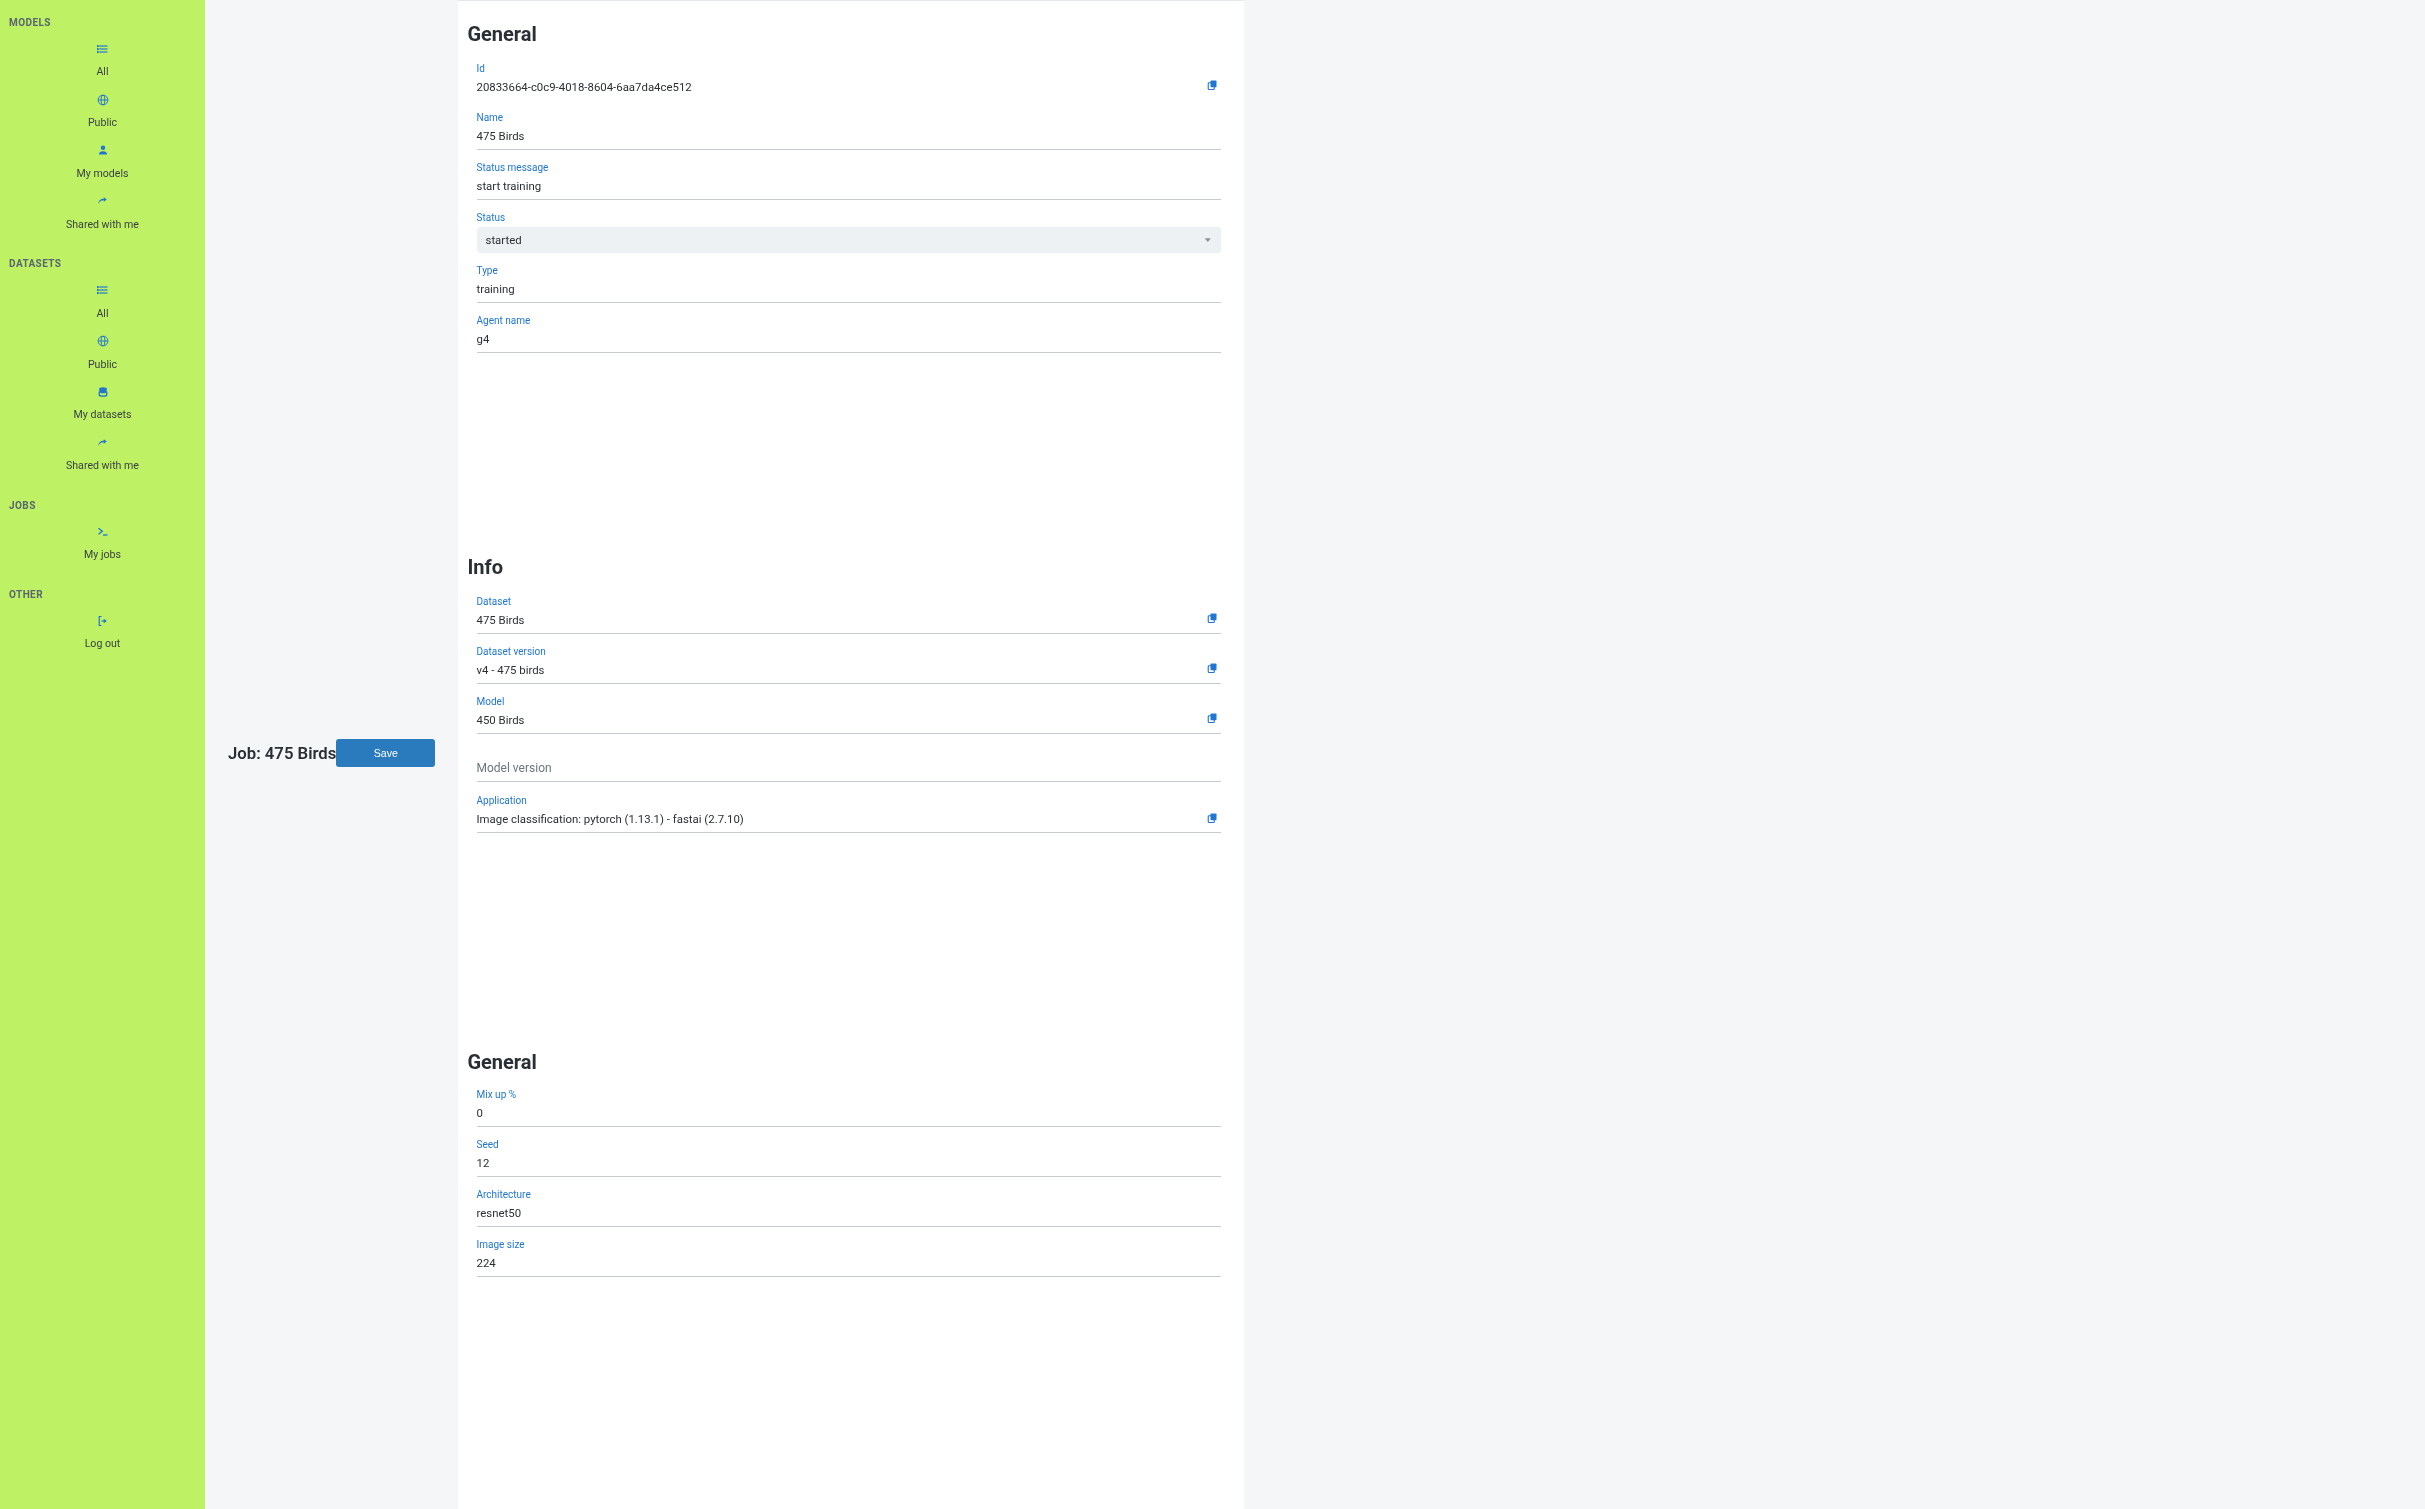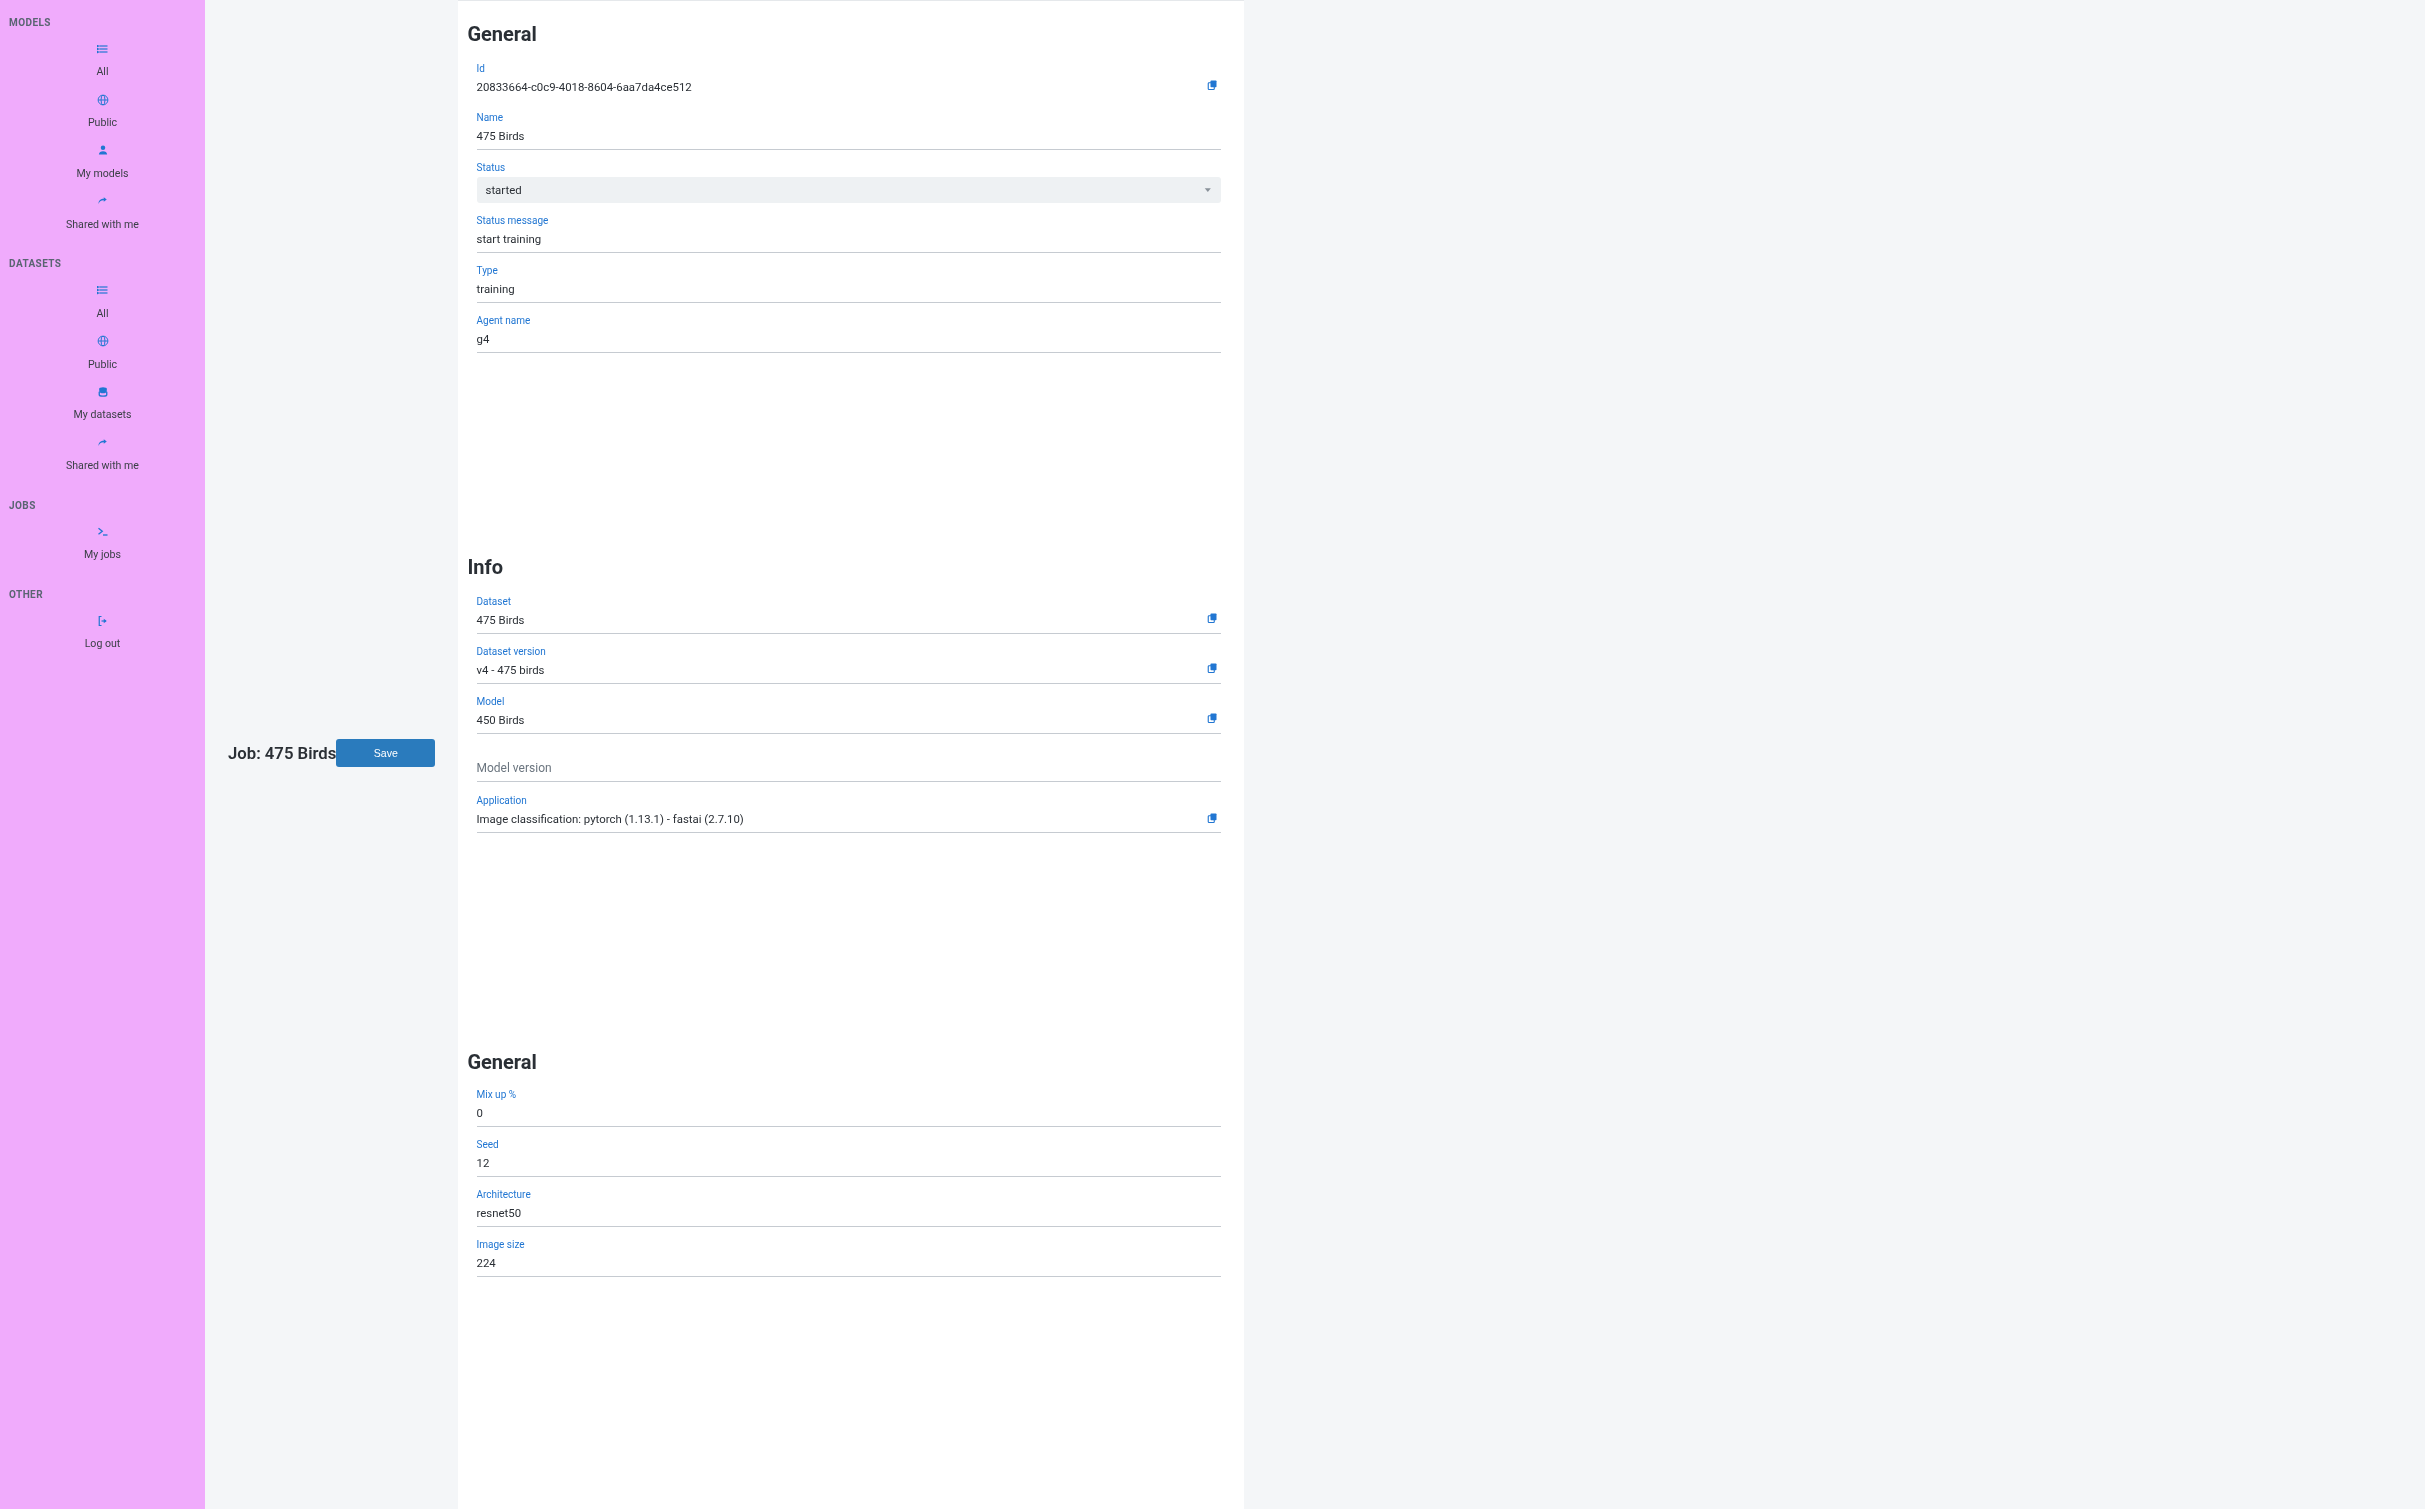--- a/index.html
+++ b/index.html
@@ -13,21 +13,21 @@
   }
   .app {
     display: flex;
     min-height: 100vh;
   }
   
   .sidebar {
     width: 205px;
     flex-shrink: 0;
     padding: 13.7px 7.6px;
-    background: #f0abfc;
+    background: #bef264;
   }
   .sidebar-section {
     margin-bottom: 16.7px;
   }
   .sidebar-heading {
     font-size: 10px;
     font-weight: 700;
     letter-spacing: 0.4px;
     color: #5a6472;
     padding: 3px 7.6px 7.6px 1.5px;
@@ -325,35 +325,35 @@
         </div>
 
         <div class="field">
           <div class="field-label">Name</div>
           <div class="field-body">
             <div class="field-value">475 Birds</div>
           </div>
         </div>
 
         <div class="field">
+          <div class="field-label">Status message</div>
+          <div class="field-body">
+            <div class="field-value">start training</div>
+          </div>
+        </div>
+
+        <div class="field">
           <div class="field-label">Status</div>
           <div class="select-wrap">
             <span class="select-value">started</span>
             <span class="caret">
               <svg viewBox="0 0 10 10" fill="currentColor">
                   <polygon points="1,3 9,3 5,8"></polygon>
                 </svg>
             </span>
-          </div>
-        </div>
-
-        <div class="field">
-          <div class="field-label">Status message</div>
-          <div class="field-body">
-            <div class="field-value">start training</div>
           </div>
         </div>
 
         <div class="field">
           <div class="field-label">Type</div>
           <div class="field-body">
             <div class="field-value">training</div>
           </div>
         </div>
 

